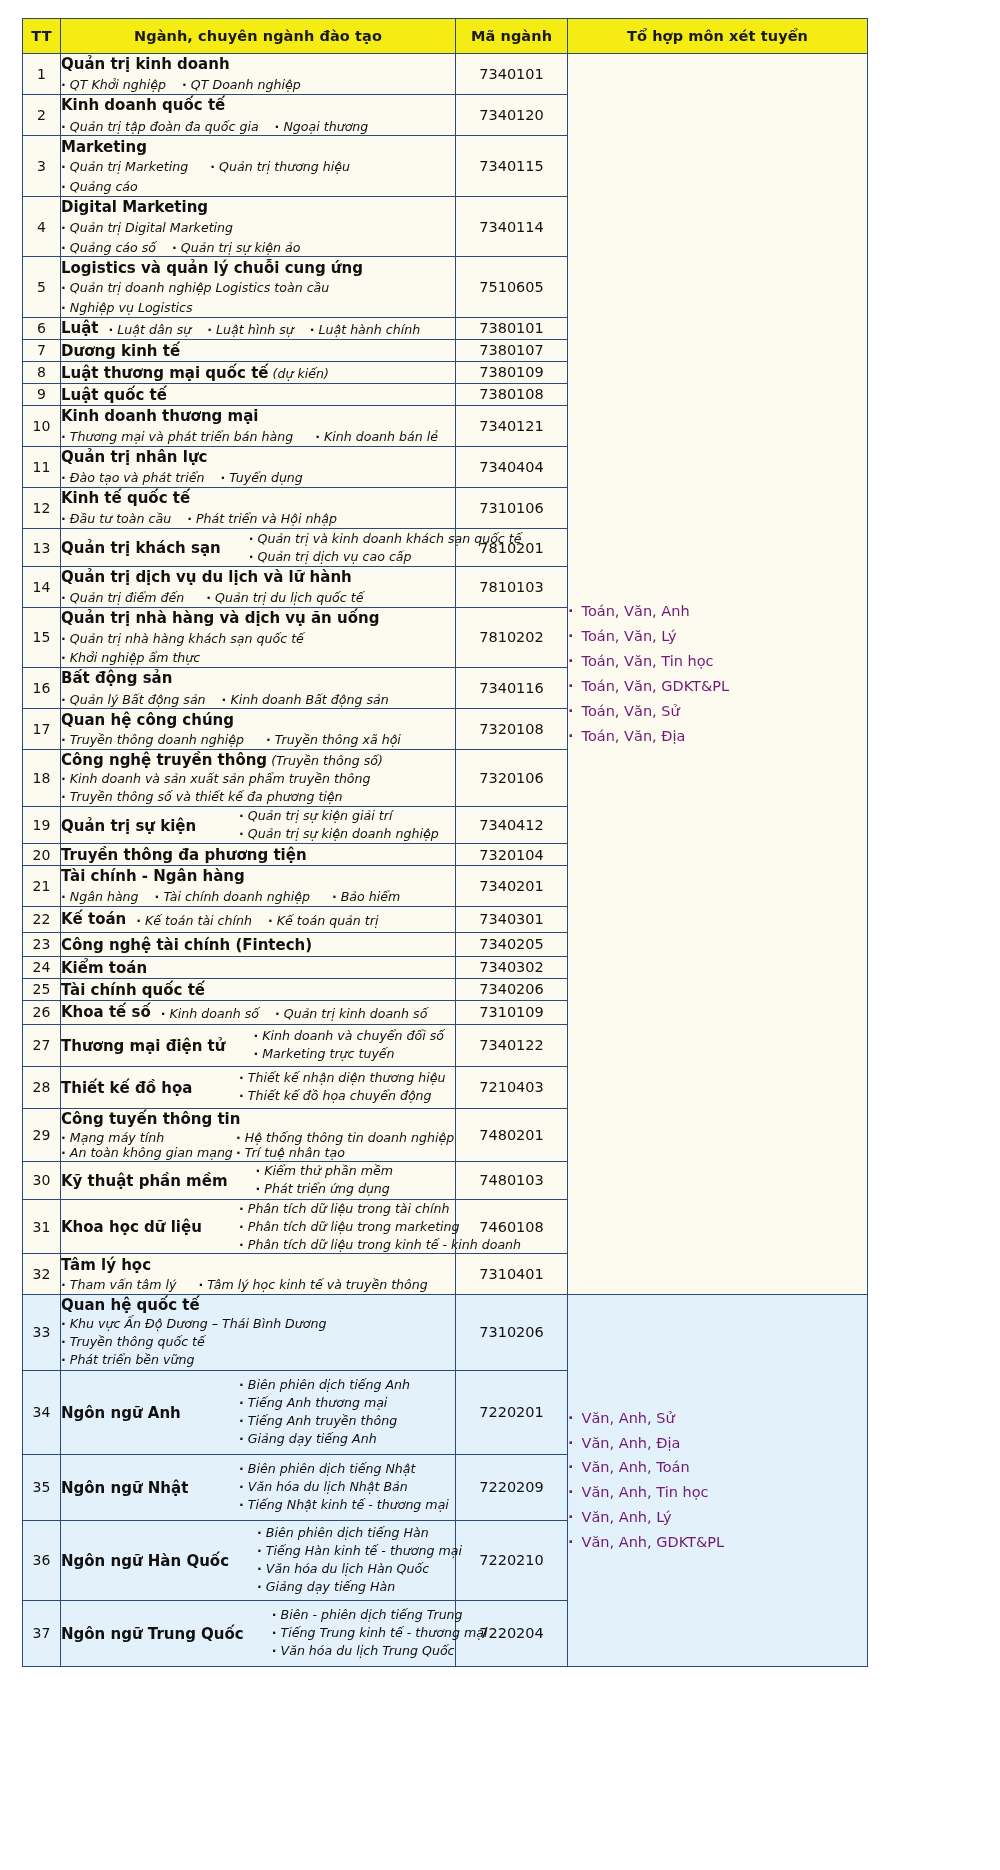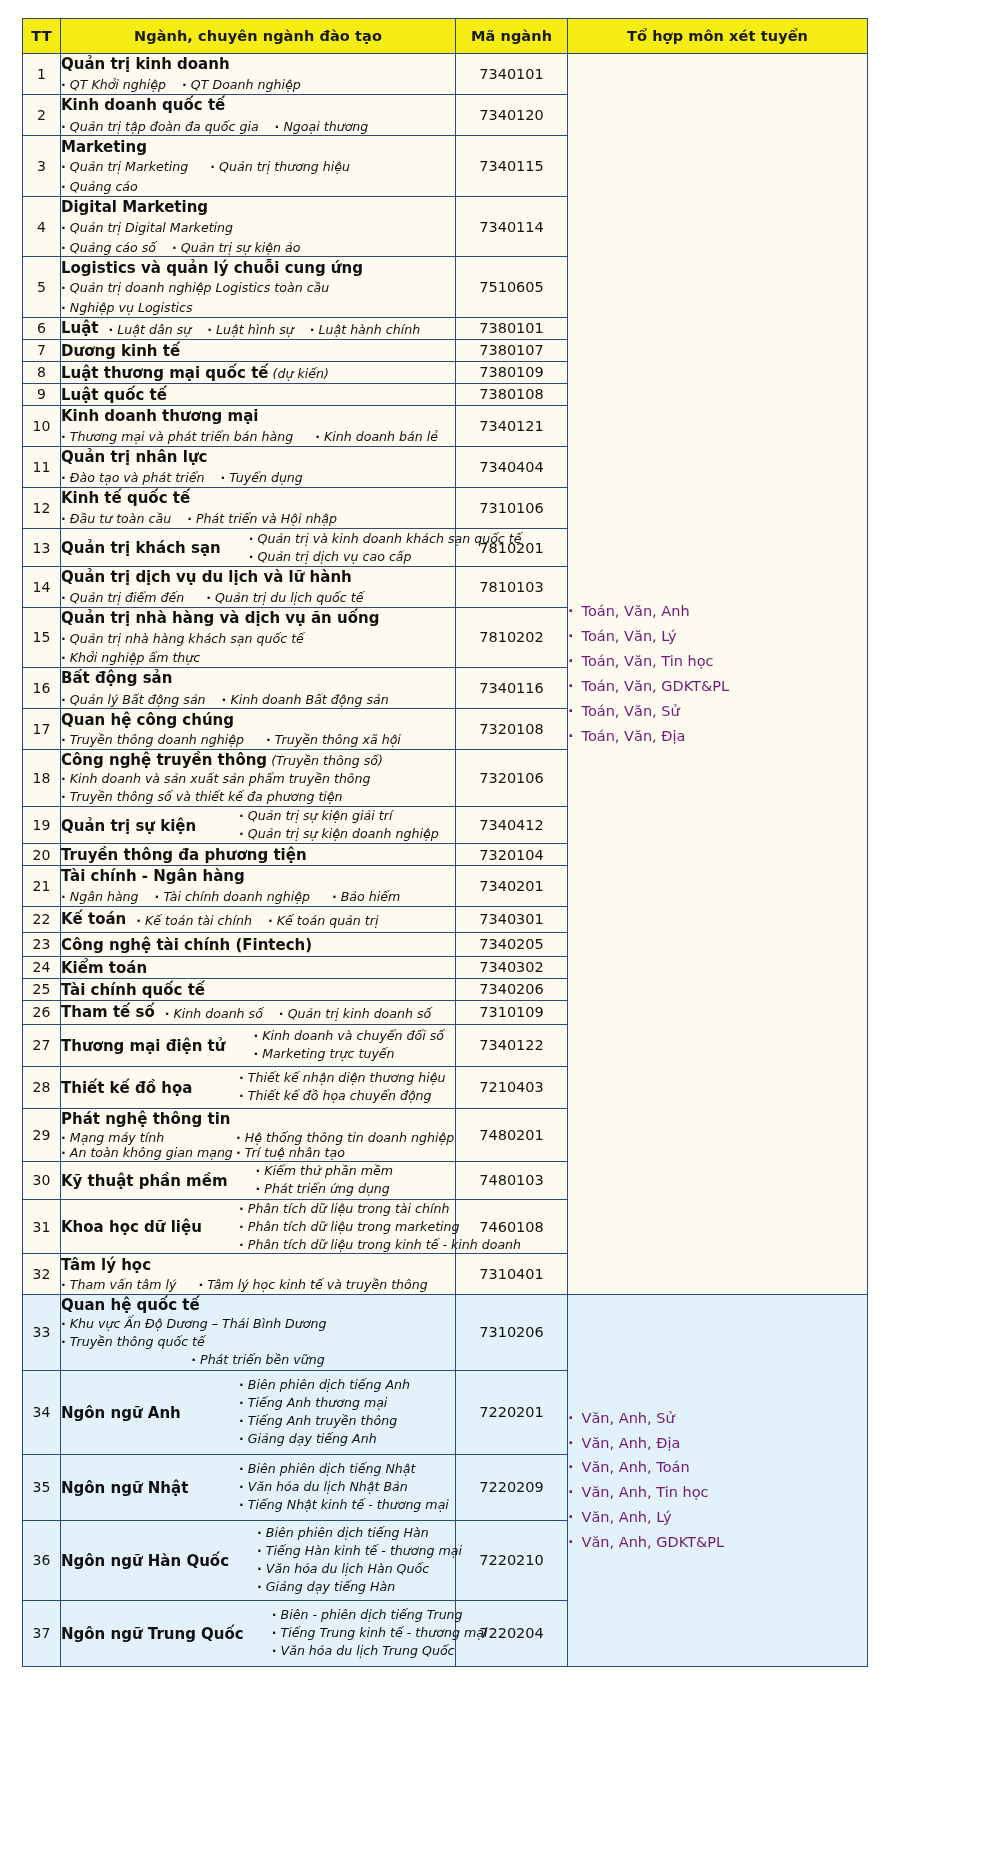--- a/index.html
+++ b/index.html
@@ -299,21 +299,21 @@
           <td class="code">7340302</td>
         </tr>
         <tr class="grp-a" style="height: 22px;">
           <td class="tt">25</td>
           <td class="name"><span class="major">Tài chính quốc tế</span></td>
           <td class="code">7340206</td>
         </tr>
         <tr class="grp-a" style="height: 24px;">
           <td class="tt">26</td>
           <td class="name">
-            <div class="row-inline inline-subs"><span class="major">Tham tế số</span><span class="subs"><span class="sub">Kinh doanh số</span><span class="sub">Quản trị kinh doanh số</span></span></div>
+            <div class="row-inline inline-subs"><span class="major">Khoa tế số</span><span class="subs"><span class="sub">Kinh doanh số</span><span class="sub">Quản trị kinh doanh số</span></span></div>
           </td>
           <td class="code">7310109</td>
         </tr>
         <tr class="grp-a" style="height: 42px;">
           <td class="tt">27</td>
           <td class="name">
             <div style="display: flex; align-items: center;">
               <div style="flex: 0 0 auto; min-width: 150px;"><span class="major">Thương mại điện tử</span></div>
               <div class="stack-subs">
                 <span class="sub">Kinh doanh và chuyển đổi số</span>
@@ -331,21 +331,21 @@
               <div class="stack-subs">
                 <span class="sub">Thiết kế nhận diện thương hiệu</span>
                 <span class="sub">Thiết kế đồ họa chuyển động</span>
               </div>
             </div>
           </td>
           <td class="code">7210403</td>
         </tr>
         <tr class="grp-a" style="height: 46px;">
           <td class="tt">29</td>
-          <td class="name"><span class="major">Phát nghệ thông tin</span><div class="inline-subs" style="display: grid; grid-template-columns: 175px 1fr; margin-top: 1px;">
+          <td class="name"><span class="major">Công tuyến thông tin</span><div class="inline-subs" style="display: grid; grid-template-columns: 175px 1fr; margin-top: 1px;">
               <span class="sub" style="display: block;">Mạng máy tính</span>
               <span class="sub" style="display: block;">Hệ thống thông tin doanh nghiệp</span>
               <span class="sub" style="display: block;">An toàn không gian mạng</span>
               <span class="sub" style="display: block;">Trí tuệ nhân tạo</span>
             </div></td>
           <td class="code">7480201</td>
         </tr>
         <tr class="grp-a" style="height: 38px;">
           <td class="tt">30</td>
           <td class="name">
@@ -376,21 +376,21 @@
         <tr class="grp-a" style="height: 34px;">
           <td class="tt">32</td>
           <td class="name"><span class="major">Tâm lý học</span><div class="inline-subs"><span class="sub" style="margin-right: 22px;">Tham vấn tâm lý</span><span class="sub" style="margin-right: 22px;">Tâm lý học kinh tế và truyền thông</span></div></td>
           <td class="code">7310401</td>
         </tr>
         <tr class="grp-b" style="height: 72px;">
           <td class="tt">33</td>
           <td class="name"><span class="major">Quan hệ quốc tế</span><div>
               <span class="sub" style="display: block; line-height: 1.45;">Khu vực Ấn Độ Dương – Thái Bình Dương</span>
               <span class="sub" style="display: block; line-height: 1.45;">Truyền thông quốc tế</span>
-              <span class="sub" style="display: block; line-height: 1.45; text-align: center;">Phát triển bền vững</span>
+              <span class="sub" style="display: block; line-height: 1.45;">Phát triển bền vững</span>
             </div></td>
           <td class="code">7310206</td>
           <td class="comb" rowspan="5">
             <div class="comb-item">Văn, Anh, Sử</div>
             <div class="comb-item">Văn, Anh, Địa</div>
             <div class="comb-item">Văn, Anh, Toán</div>
             <div class="comb-item">Văn, Anh, Tin học</div>
             <div class="comb-item">Văn, Anh, Lý</div>
             <div class="comb-item">Văn, Anh, GDKT&amp;PL</div>
           </td>

